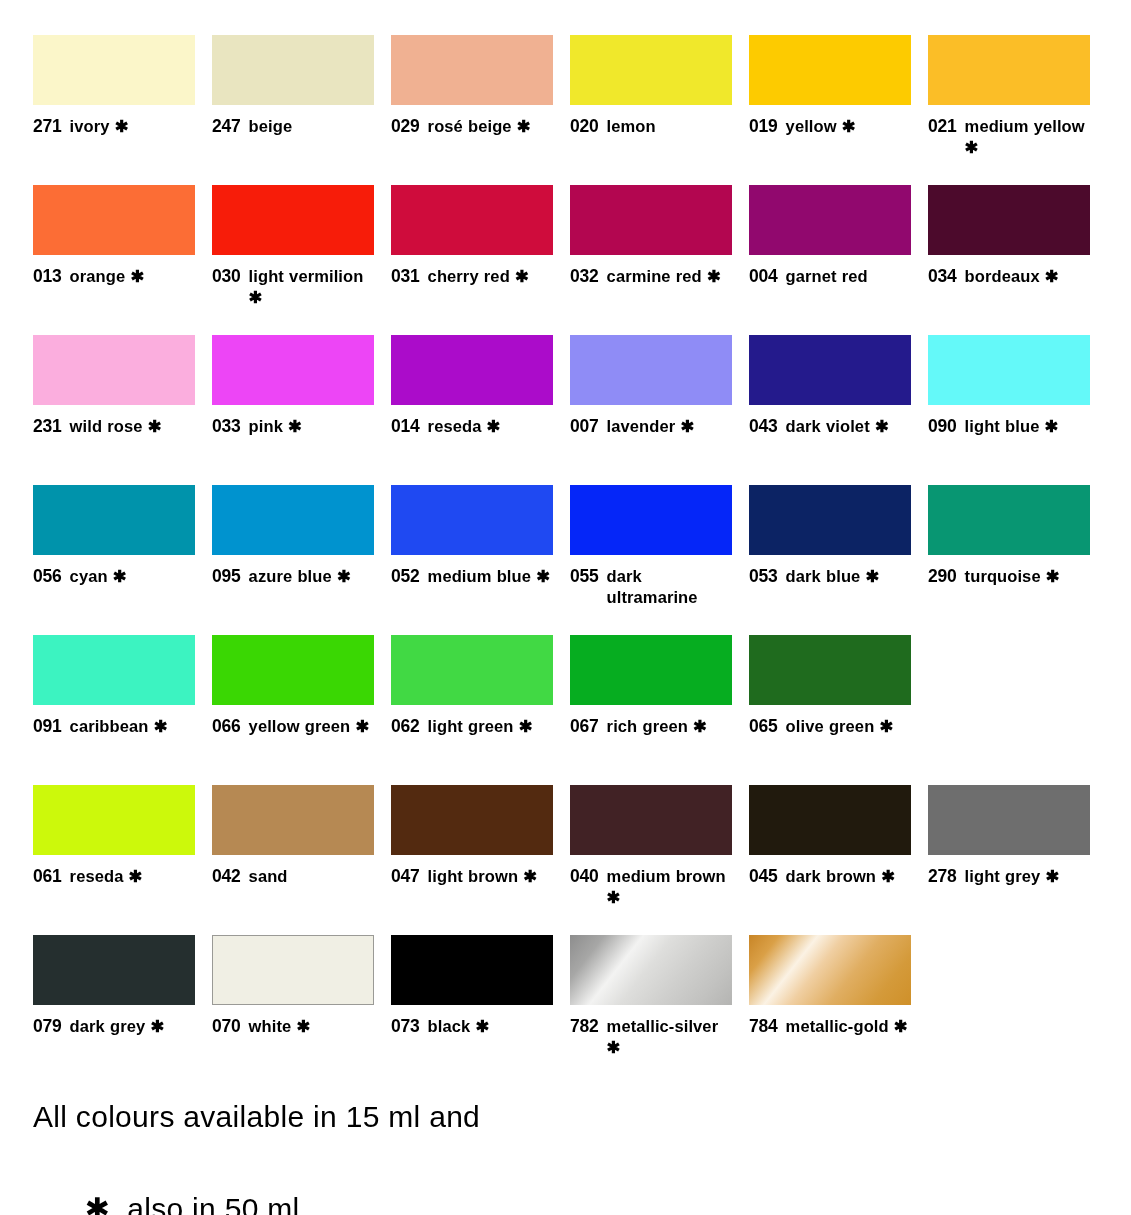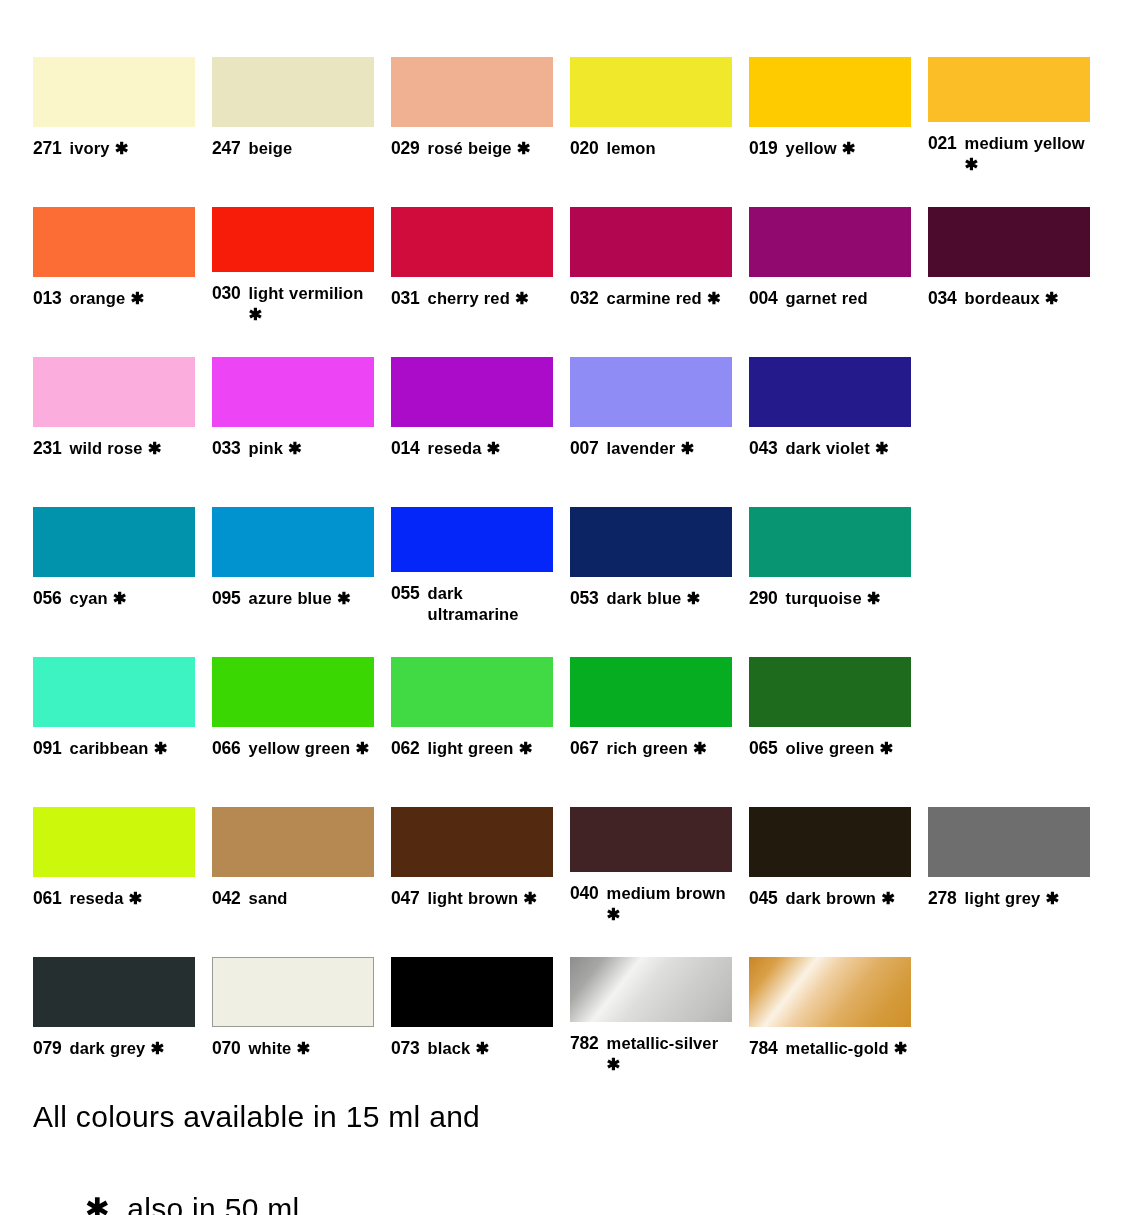--- a/index.html
+++ b/index.html
@@ -28,21 +28,20 @@
   }
   .swatch-row {
     display: flex;
     gap: 17px;
     margin-bottom: 10px;
   }
   .swatch-cell {
     width: 162px;
     display: flex;
     flex-direction: column;
-    margin-top: 22px;
   }
   .chip {
     width: 162px;
     height: 70px;
     box-sizing: border-box;
   }
   .chip.bordered {
     border: 1px solid #9a9a96;
   }
   .caption {
@@ -202,34 +201,48 @@
             <span class="cname">lavender ✱</span>
           </div>
         </div>
         <div class="swatch-cell">
           <div class="chip" style="background: rgb(36, 26, 140);"></div>
           <div class="caption">
             <span class="code">043</span>
             <span class="cname">dark violet ✱</span>
           </div>
         </div>
+        <div class="swatch-cell">
+          <div class="chip" style="background: rgb(100, 249, 249);"></div>
+          <div class="caption">
+            <span class="code">090</span>
+            <span class="cname">light blue ✱</span>
+          </div>
+        </div>
       </div>
       <div class="swatch-row">
         <div class="swatch-cell">
           <div class="chip" style="background: rgb(0, 147, 171);"></div>
           <div class="caption">
             <span class="code">056</span>
             <span class="cname">cyan ✱</span>
           </div>
         </div>
         <div class="swatch-cell">
           <div class="chip" style="background: rgb(0, 147, 207);"></div>
           <div class="caption">
             <span class="code">095</span>
             <span class="cname">azure blue ✱</span>
+          </div>
+        </div>
+        <div class="swatch-cell">
+          <div class="chip" style="background: rgb(31, 73, 242);"></div>
+          <div class="caption">
+            <span class="code">052</span>
+            <span class="cname">medium blue ✱</span>
           </div>
         </div>
         <div class="swatch-cell">
           <div class="chip" style="background: rgb(5, 38, 248);"></div>
           <div class="caption">
             <span class="code">055</span>
             <span class="cname">dark ultramarine</span>
           </div>
         </div>
         <div class="swatch-cell">

